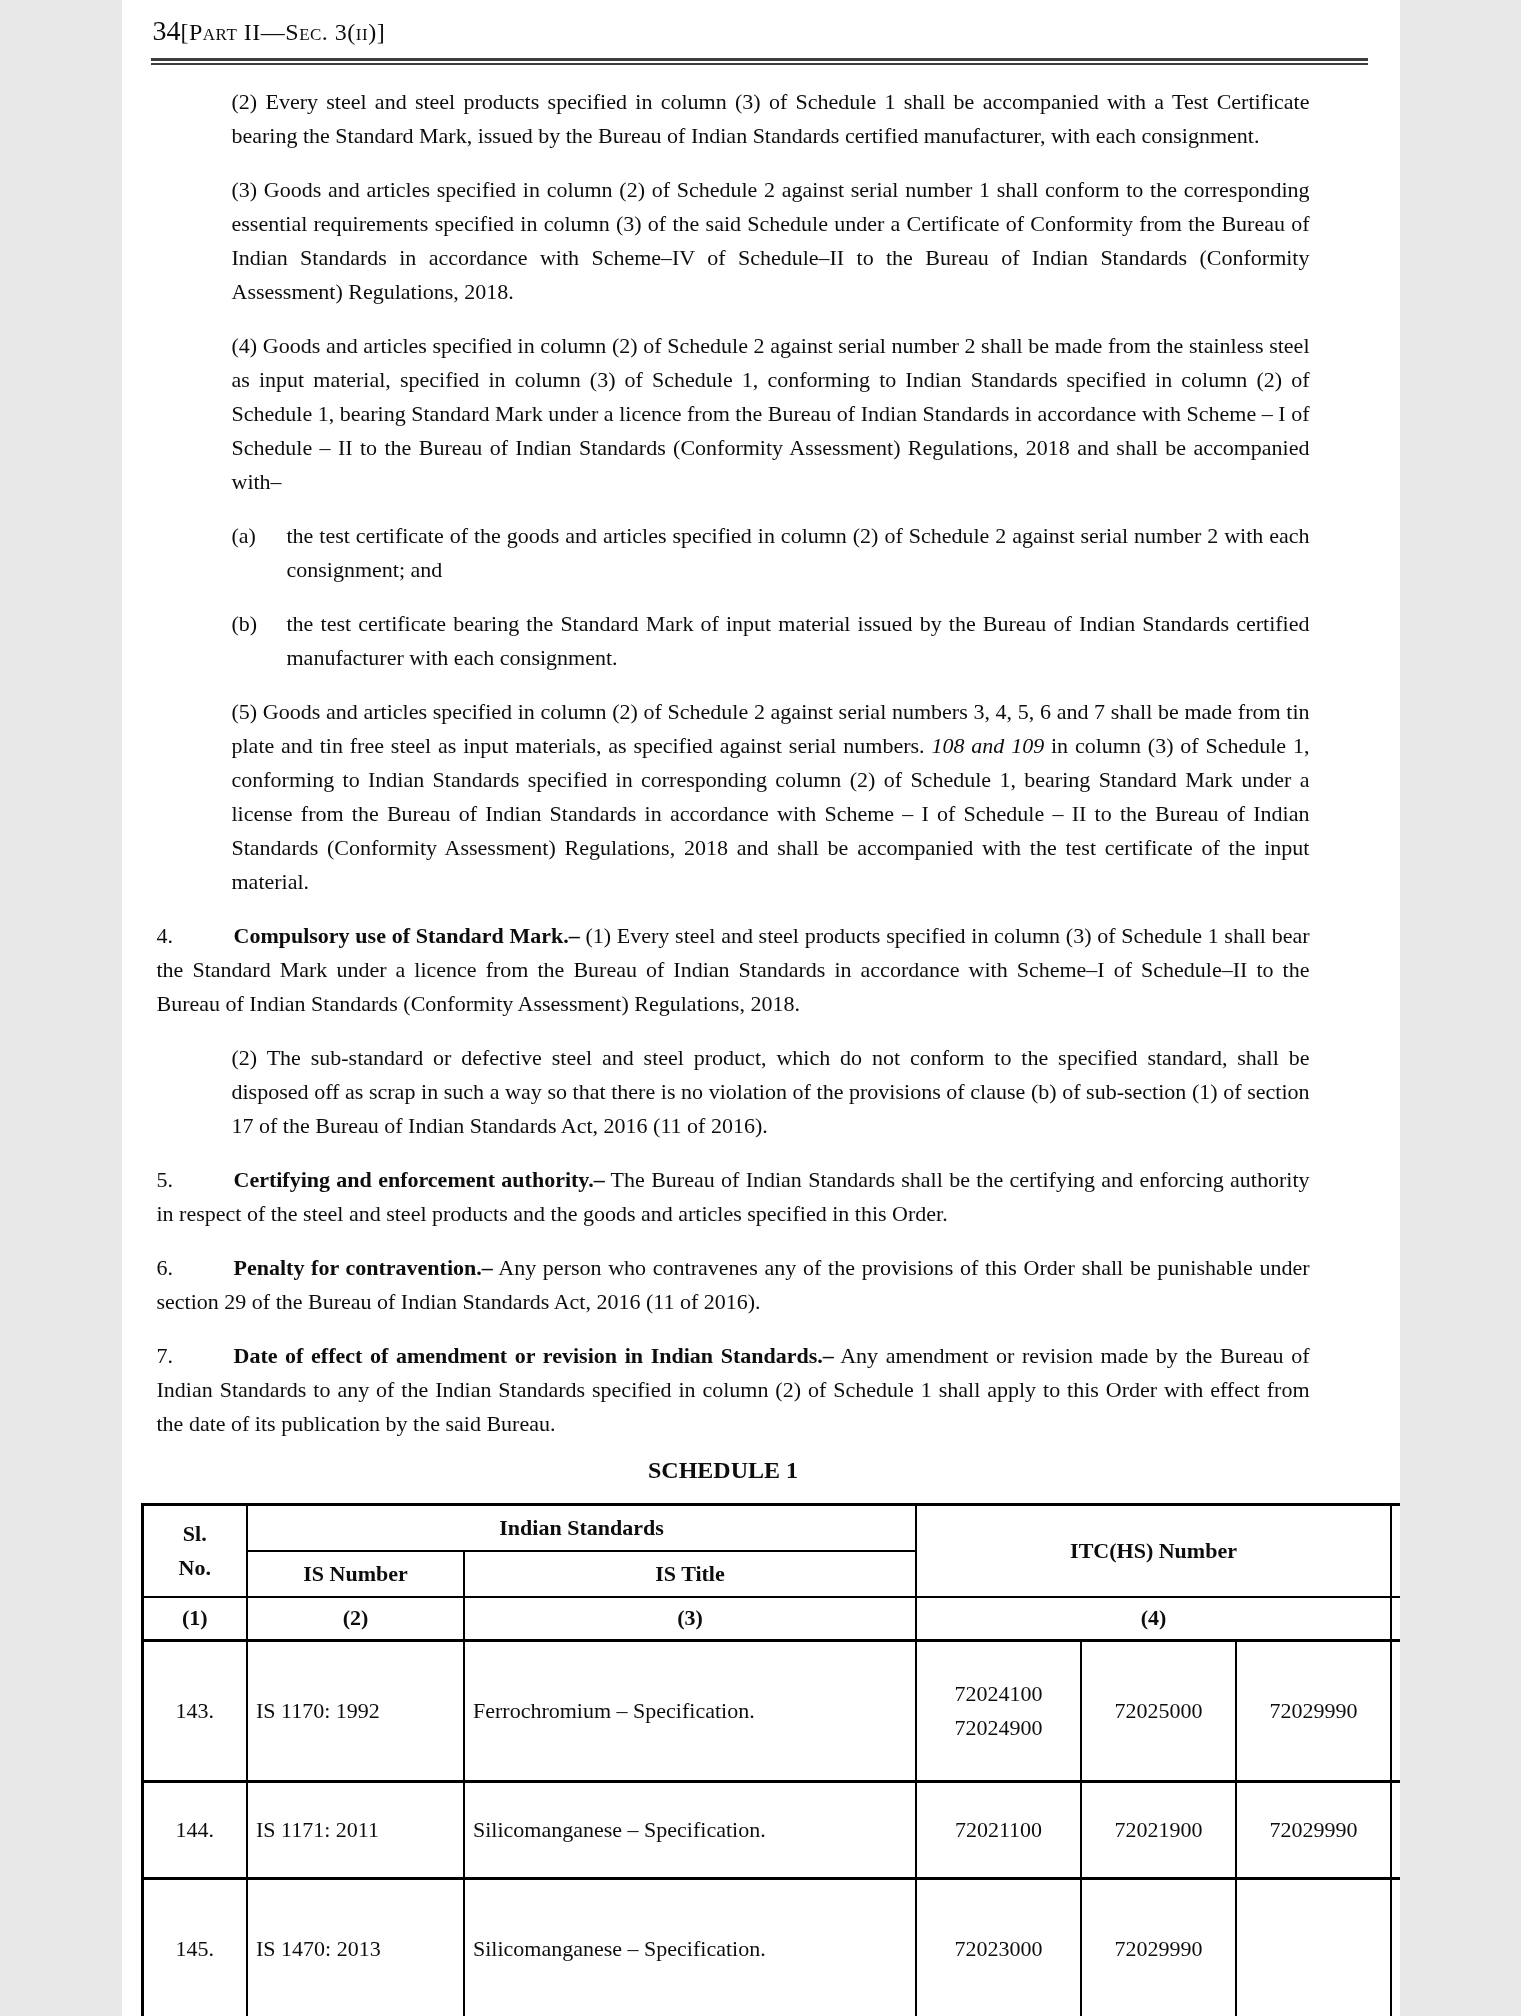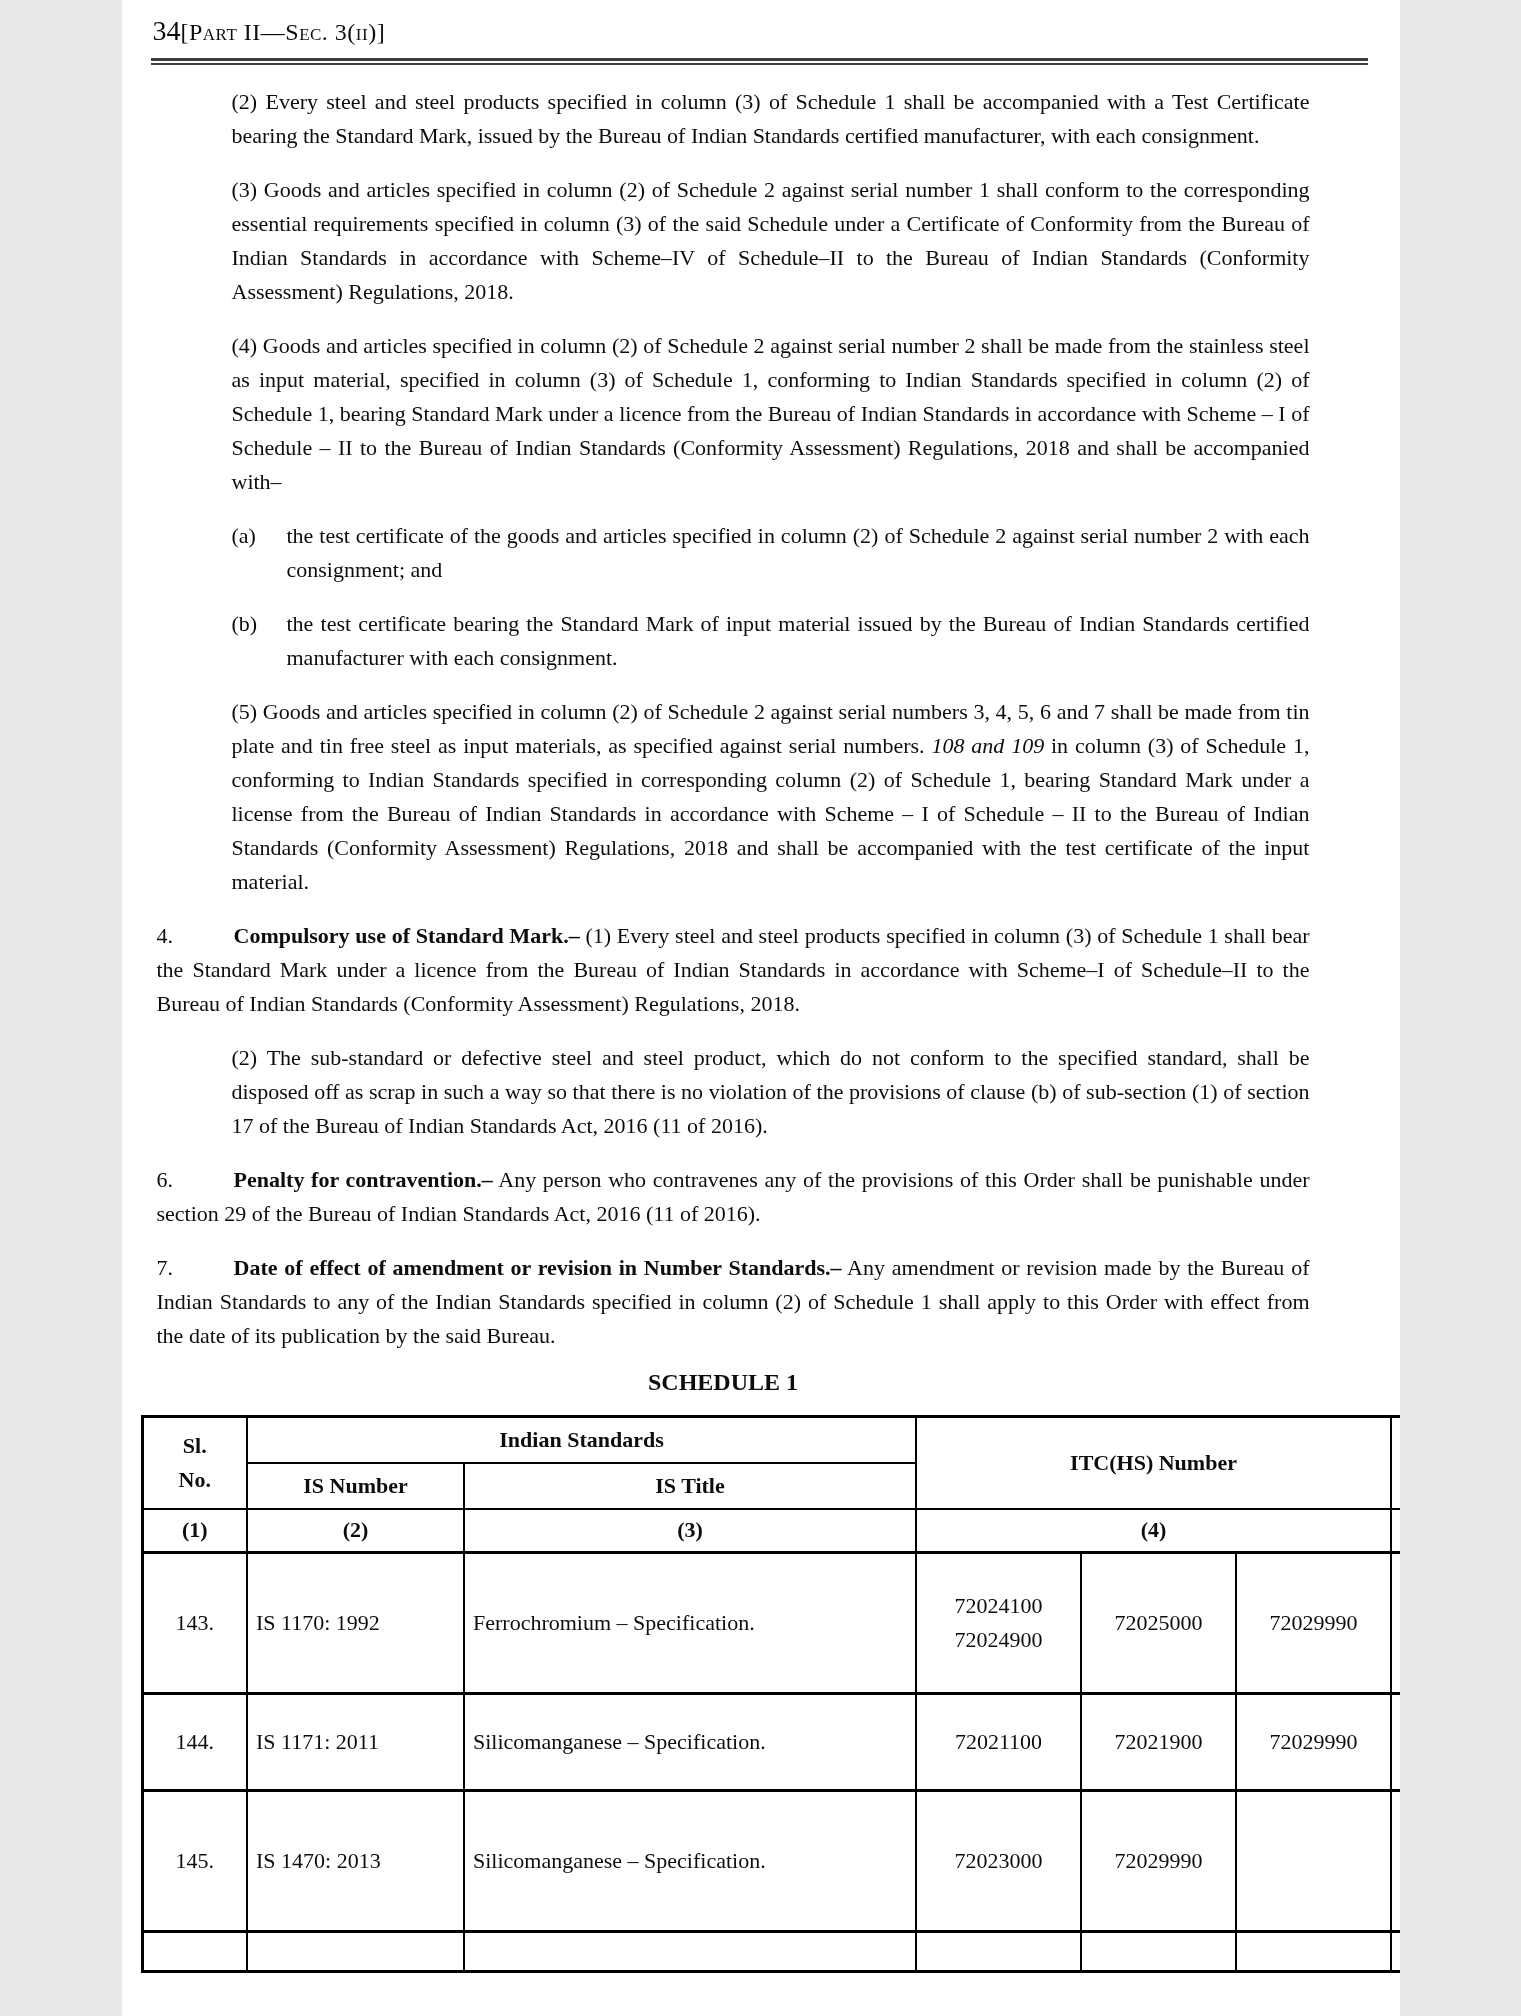--- a/index.html
+++ b/index.html
@@ -123,25 +123,27 @@
 
     <div class="subitem"><span class="submarker">(b)</span><span>the test certificate bearing the Standard Mark of input material issued by the Bureau of Indian Standards certified manufacturer with each consignment.</span></div>
 
     <p class="indent"><span>(5) Goods and articles specified in column (2) of Schedule 2 against serial numbers 3, 4, 5, 6 and 7 shall be made from tin plate and tin free steel as input materials, as specified against serial numbers. </span><span class="it">108 and 109</span><span> in column (3) of Schedule 1, conforming to Indian Standards specified in corresponding column (2) of Schedule 1, bearing Standard Mark under a license from the Bureau of Indian Standards in accordance with Scheme – I of Schedule – II to the Bureau of Indian Standards (Conformity Assessment) Regulations, 2018 and shall be accompanied with the test certificate of the input material.</span></p>
 
     <p><span class="secnum">4.</span><span class="sechead">Compulsory use of Standard Mark.–</span>
         <span>(1) Every steel and steel products specified in column (3) of Schedule 1 shall bear the Standard Mark under a licence from the Bureau of Indian Standards in accordance with Scheme–I of Schedule–II to the Bureau of Indian Standards (Conformity Assessment) Regulations, 2018.</span></p>
 
     <p class="indent">(2) The sub-standard or defective steel and steel product, which do not conform to the specified standard, shall be disposed off as scrap in such a way so that there is no violation of the provisions of clause (b) of sub-section (1) of section 17 of the Bureau of Indian Standards Act, 2016 (11 of 2016).</p>
 
+    <p><span class="secnum">5.</span><span class="sechead">Certifying and enforcement authority.–</span>
+        <span>The Bureau of Indian Standards shall be the certifying and enforcing authority in respect of the steel and steel products and the goods and articles specified in this Order.</span></p>
 
     <p><span class="secnum">6.</span><span class="sechead">Penalty for contravention.–</span>
         <span>Any person who contravenes any of the provisions of this Order shall be punishable under section 29 of the Bureau of Indian Standards Act, 2016 (11 of 2016).</span></p>
 
-    <p><span class="secnum">7.</span><span class="sechead">Date of effect of amendment or revision in Number Standards.–</span>
+    <p><span class="secnum">7.</span><span class="sechead">Date of effect of amendment or revision in Indian Standards.–</span>
         <span>Any amendment or revision made by the Bureau of Indian Standards to any of the Indian Standards specified in column (2) of Schedule 1 shall apply to this Order with effect from the date of its publication by the said Bureau.</span></p>
   </div>
 
   <div class="schedtitle">SCHEDULE 1</div>
 
   <table class="sched">
     <colgroup>
       <col class="c-sl">
         <col class="c-isn">
         <col class="c-ist">

